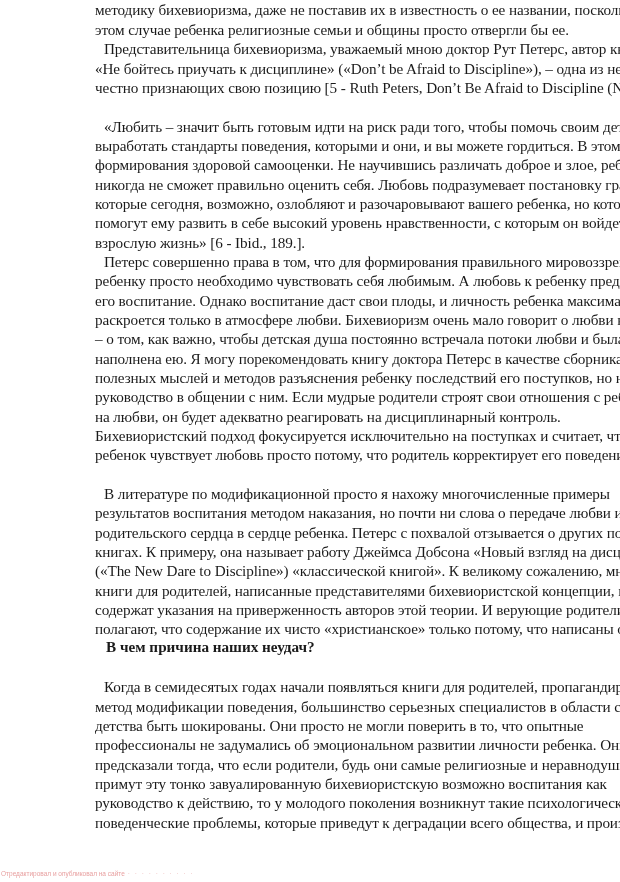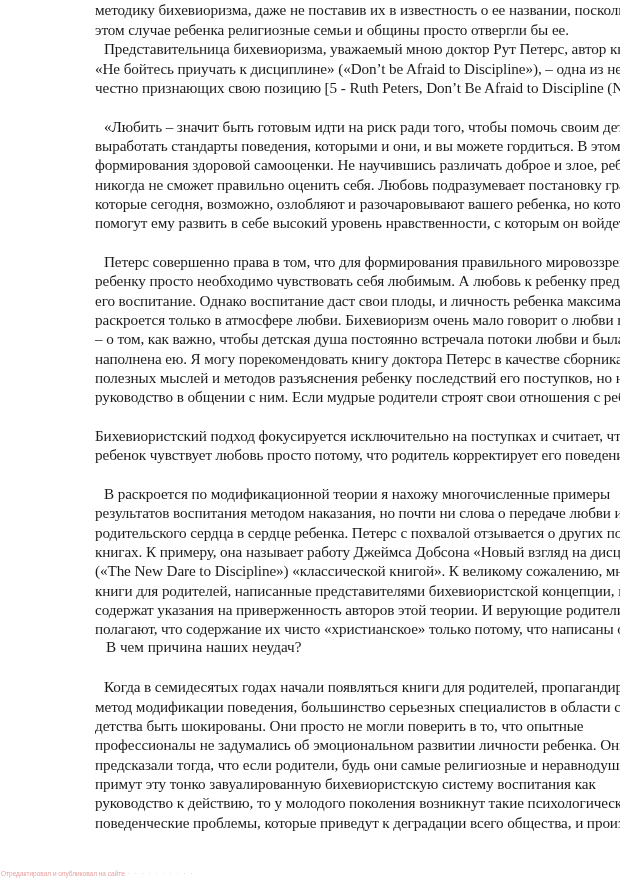--- a/index.html
+++ b/index.html
@@ -32,21 +32,21 @@
     }
     .line.indent {
       left: 104px;
     }
     .heading {
       position: absolute;
       left: 106px;
       top: 637px;
       font-size: 15.2px;
       line-height: 19px;
-      font-weight: normal;
+      font-weight: bold;
       white-space: nowrap;
     }
     .footer {
       position: absolute;
       left: 1px;
       top: 869px;
       font-family: "Liberation Sans", "DejaVu Sans", sans-serif;
       font-size: 6.5px;
       line-height: 9px;
       color: #e8a0a0;
@@ -69,50 +69,52 @@
   <div class="line indent" style="top:39px">Представительница бихевиоризма, уважаемый мною доктор Рут Петерс, автор книги</div>
   <div class="line" style="top:59px">«Не бойтесь приучать к дисциплине» («Don’t be Afraid to Discipline»), – одна из немногих,</div>
   <div class="line" style="top:78px">честно признающих свою позицию [5 - Ruth Peters, Don’t Be Afraid to Discipline (New</div>
 
   <div class="line indent" style="top:117px">«Любить – значит быть готовым идти на риск ради того, чтобы помочь своим детям</div>
   <div class="line" style="top:136px">выработать стандарты поведения, которыми и они, и вы можете гордиться. В этом основа</div>
   <div class="line" style="top:155px">формирования здоровой самооценки. Не научившись различать доброе и злое, ребенок</div>
   <div class="line" style="top:175px">никогда не сможет правильно оценить себя. Любовь подразумевает постановку границ,</div>
   <div class="line" style="top:194px">которые сегодня, возможно, озлобляют и разочаровывают вашего ребенка, но которые</div>
   <div class="line" style="top:213px">помогут ему развить в себе высокий уровень нравственности, с которым он войдет во</div>
+  <div class="line" style="top:233px">взрослую жизнь» [6 - Ibid., 189.].</div>
 
   <div class="line indent" style="top:252px">Петерс совершенно права в том, что для формирования правильного мировоззрения</div>
   <div class="line" style="top:271px">ребенку просто необходимо чувствовать себя любимым. А любовь к ребенку предполагает</div>
   <div class="line" style="top:291px">его воспитание. Однако воспитание даст свои плоды, и личность ребенка максимально</div>
   <div class="line" style="top:310px">раскроется только в атмосфере любви. Бихевиоризм очень мало говорит о любви к детям</div>
   <div class="line" style="top:329px">– о том, как важно, чтобы детская душа постоянно встречала потоки любви и была всегда</div>
   <div class="line" style="top:349px">наполнена ею. Я могу порекомендовать книгу доктора Петерс в качестве сборника</div>
   <div class="line" style="top:368px">полезных мыслей и методов разъяснения ребенку последствий его поступков, но не как</div>
   <div class="line" style="top:387px">руководство в общении с ним. Если мудрые родители строят свои отношения с ребенком</div>
+  <div class="line" style="top:407px">на любви, он будет адекватно реагировать на дисциплинарный контроль.</div>
   <div class="line" style="top:426px">Бихевиористский подход фокусируется исключительно на поступках и считает, что</div>
   <div class="line" style="top:445px">ребенок чувствует любовь просто потому, что родитель корректирует его поведение. Эта</div>
 
-  <div class="line indent" style="top:484px">В раскроется по модификационной теории я нахожу многочисленные примеры</div>
+  <div class="line indent" style="top:484px">В литературе по модификационной просто я нахожу многочисленные примеры</div>
   <div class="line" style="top:503px">результатов воспитания методом наказания, но почти ни слова о передаче любви из</div>
   <div class="line" style="top:523px">родительского сердца в сердце ребенка. Петерс с похвалой отзывается о других подобных</div>
   <div class="line" style="top:542px">книгах. К примеру, она называет работу Джеймса Добсона «Новый взгляд на дисциплину»</div>
   <div class="line" style="top:561px">(«The New Dare to Discipline») «классической книгой». К великому сожалению, многие</div>
   <div class="line" style="top:581px">книги для родителей, написанные представителями бихевиористской концепции, не</div>
   <div class="line" style="top:600px">содержат указания на приверженность авторов этой теории. И верующие родители</div>
   <div class="line" style="top:619px">полагают, что содержание их чисто «христианское» только потому, что написаны они</div>
 </div>
 
 <div class="heading" style="top:637px">В чем причина наших неудач?</div>
 
 <div class="page" style="pointer-events:none">
   <div class="line indent" style="top:677px">Когда в семидесятых годах начали появляться книги для родителей, пропагандирующие</div>
   <div class="line" style="top:697px">метод модификации поведения, большинство серьезных специалистов в области семьи и</div>
   <div class="line" style="top:716px">детства быть шокированы. Они просто не могли поверить в то, что опытные</div>
   <div class="line" style="top:735px">профессионалы не задумались об эмоциональном развитии личности ребенка. Они</div>
   <div class="line" style="top:755px">предсказали тогда, что если родители, будь они самые религиозные и неравнодушные,</div>
-  <div class="line" style="top:774px">примут эту тонко завуалированную бихевиористскую систему воспитания как</div>
+  <div class="line" style="top:774px">примут эту тонко завуалированную бихевиористскую возможно воспитания как</div>
   <div class="line" style="top:793px">руководство к действию, то у молодого поколения возникнут такие психологические и</div>
   <div class="line" style="top:813px">поведенческие проблемы, которые приведут к деградации всего общества, и произойдет</div>
 </div>
 
 <div class="footer">
   <span>Отредактировал и опубликовал на сайте</span><span class="site">· · · · · · · · · ·</span>
 </div>
 
 </body></html>

